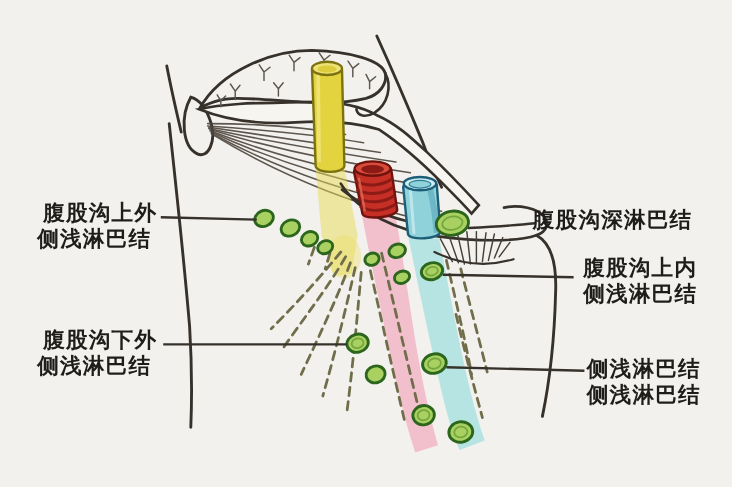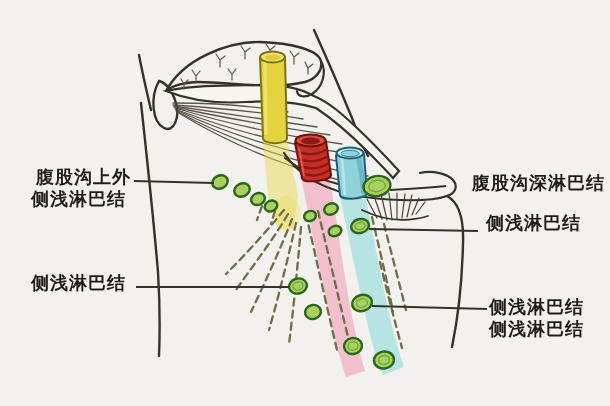--- a/index.html
+++ b/index.html
@@ -16,21 +16,21 @@
     font-weight:700;
     font-size:18px;
     line-height:22px;
     letter-spacing:1px;
     color:var(--label-text,#1f1d1b);
     white-space:nowrap;
   }
   .lbl .l1.indent{padding-left:5px;}
   #lbl-suplat{left:31px;top:166px;}
   #lbl-inflat{left:31px;top:272px;}
-  #lbl-deep{left:444px;top:172px;margin-left:28px;}
+  #lbl-deep{left:444px;top:172px;}
   #lbl-supmed{left:486px;top:212px;}
   #lbl-infmed{left:489px;top:296px;}
 
   .outline{stroke:var(--outline,#36312b);fill:none;stroke-linecap:round;}
   .leader{stroke:var(--outline,#36312b);stroke-width:2;fill:none;}
   .dash{stroke:var(--lymph-dash,#6f6d4a);stroke-width:2.3;fill:none;
         stroke-dasharray:7 5;stroke-linecap:round;}
   .node{fill:var(--node-fill,#a9d162);stroke:var(--node-outline,#2c651c);stroke-width:2.4;}
   .node-inner{fill:none;stroke:#5f9630;stroke-width:1.5;opacity:.7;}
   .fanline{stroke:#4d463d;stroke-width:1.3;fill:none;opacity:.9;stroke-linecap:round;}
@@ -186,28 +186,30 @@
     <path class="leader" d="M372,306 L487,309"></path>
   </g>
 </svg>
 
   <div class="lbl" id="lbl-suplat">
     <div class="l1 indent">腹股沟上外</div>
     <div class="l2">侧浅淋巴结</div>
   </div>
 
   <div class="lbl" id="lbl-inflat">
+    <div class="l1 indent">腹股沟下外</div>
     <div class="l2">侧浅淋巴结</div>
   </div>
 
   <div class="lbl" id="lbl-deep">
     <div class="l1">腹股沟深淋巴结</div>
   </div>
 
   <div class="lbl" id="lbl-supmed">
+    <div class="l1">腹股沟上内</div>
     <div class="l2">侧浅淋巴结</div>
   </div>
 
   <div class="lbl" id="lbl-infmed">
     <div class="l1">侧浅淋巴结</div>
     <div class="l2">侧浅淋巴结</div>
   </div>
 
 </div>
 

